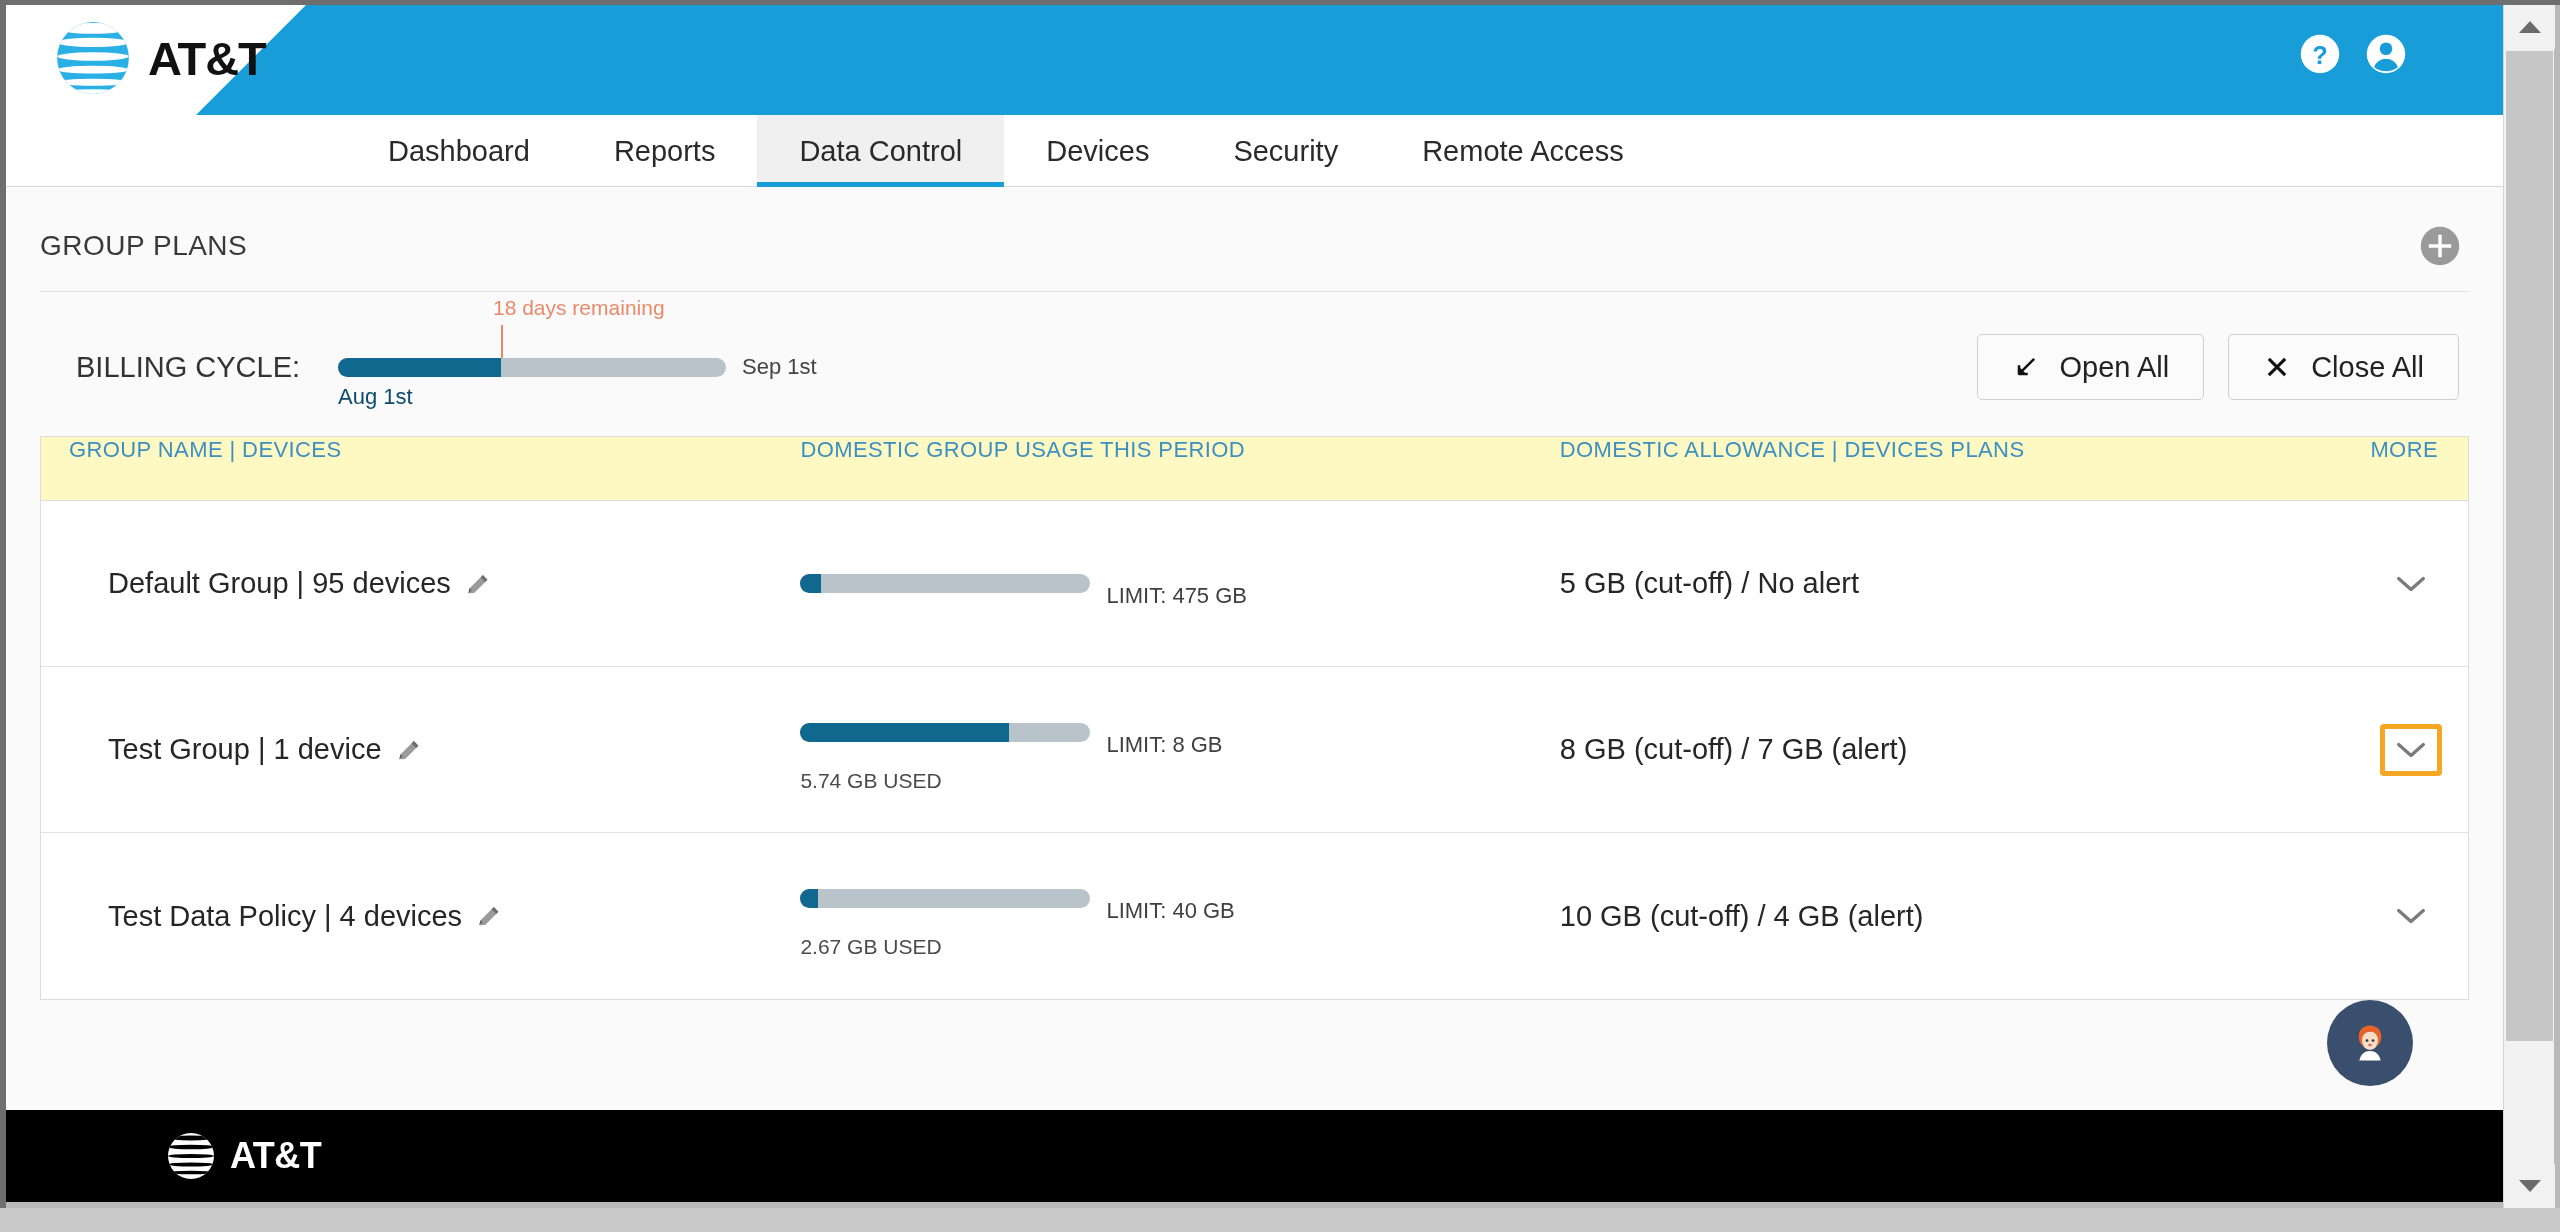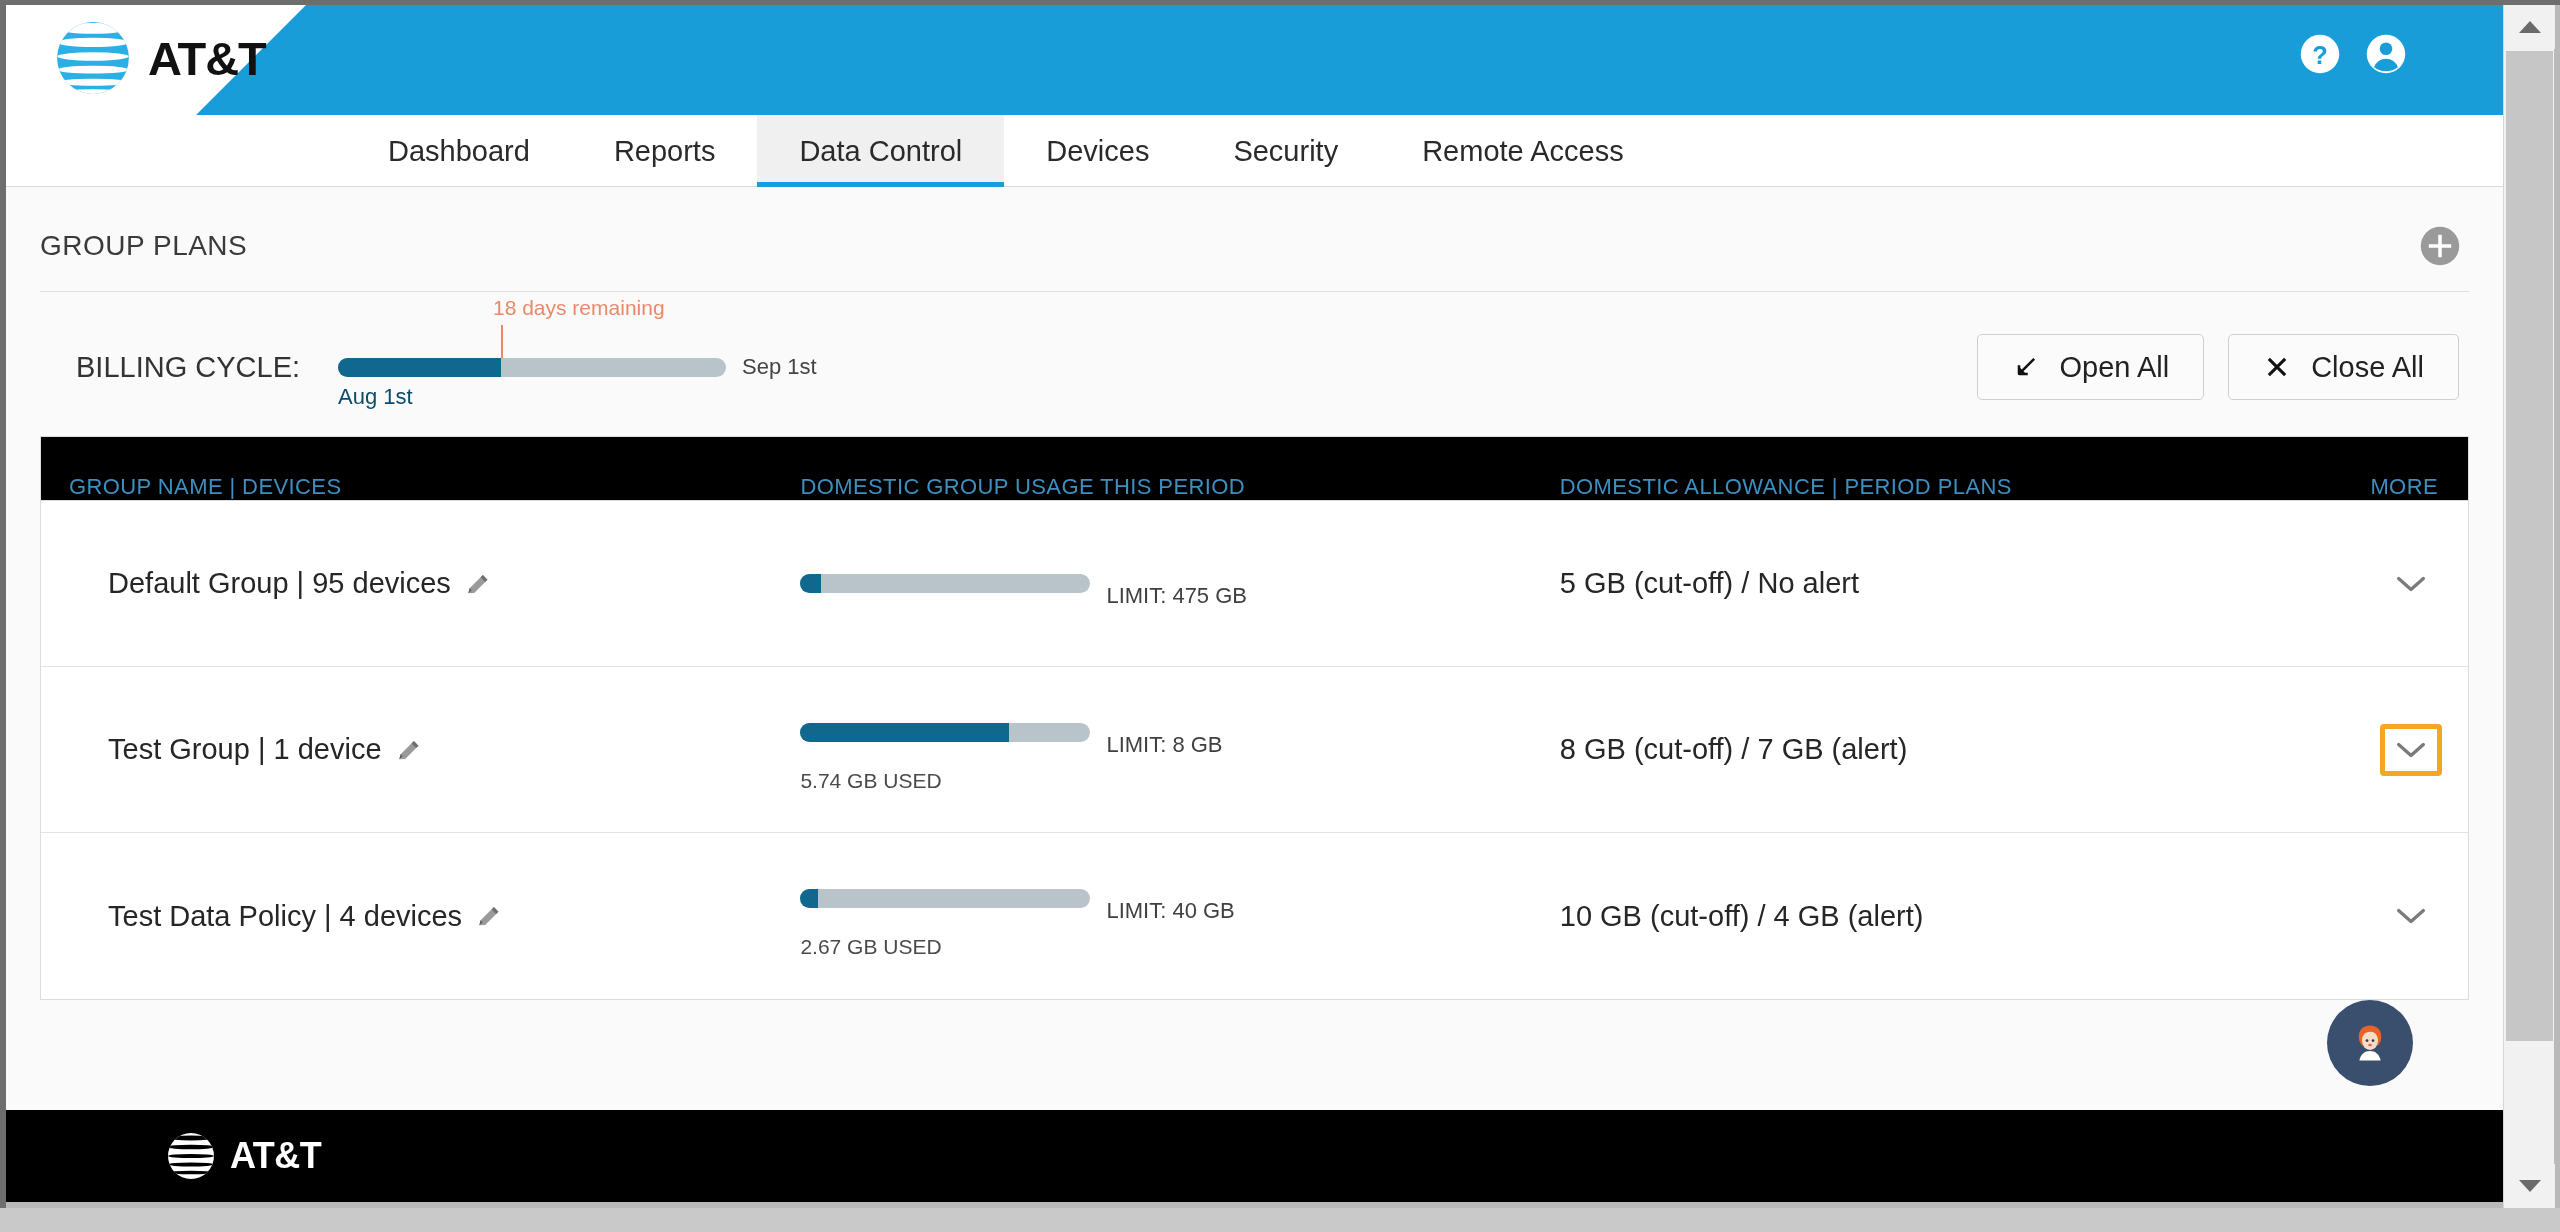--- a/index.html
+++ b/index.html
@@ -204,24 +204,24 @@
   .pill-btn svg { flex: 0 0 auto; }
 
   
   #table {
     background: #ffffff;
     border: 1px solid #dcdcdc;
     width: 2429px;
   }
   #table-head {
     display: flex;
-    align-items: flex-end;
+    align-items: flex-start;
     height: 64px;
     border-bottom: 1px solid #dcdcdc;
-    background: #000000;
+    background: #fef9c3;
   }
   #table-head .th {
     font-size: 22px; color: #3d8fc0; letter-spacing: 0.4px;
   }
   .col-name  { width: 760px; padding-left: 28px; }
   .col-usage { width: 760px; }
   .col-allow { width: 670px; }
   .col-more  { width: 239px; text-align: right; padding-right: 30px; }
 
   .trow {
@@ -418,21 +418,21 @@
             <span>Close All</span>
           </div>
         </div>
       </div>
 
       <div id="table">
 
         <div id="table-head">
           <div class="th col-name">GROUP NAME | DEVICES</div>
           <div class="th col-usage">DOMESTIC GROUP USAGE THIS PERIOD</div>
-          <div class="th col-allow">DOMESTIC ALLOWANCE | PERIOD PLANS</div>
+          <div class="th col-allow">DOMESTIC ALLOWANCE | DEVICES PLANS</div>
           <div class="th col-more">MORE</div>
         </div>
 
         <div class="trow">
           <div class="col-name">
             <div class="group-name">
               <span>Default Group | 95 devices</span>
               <svg class="pencil" viewBox="0 0 24 24">
                 <path d="M3 20.5 L4.3 16 L16.5 3.8 L20.7 8 L8.5 20.2 Z" fill="#9a9a9a"></path>
                 <path d="M16.5 3.8 L20.7 8 L18.6 10.1 L14.4 5.9 Z" fill="#6f6f6f"></path>

